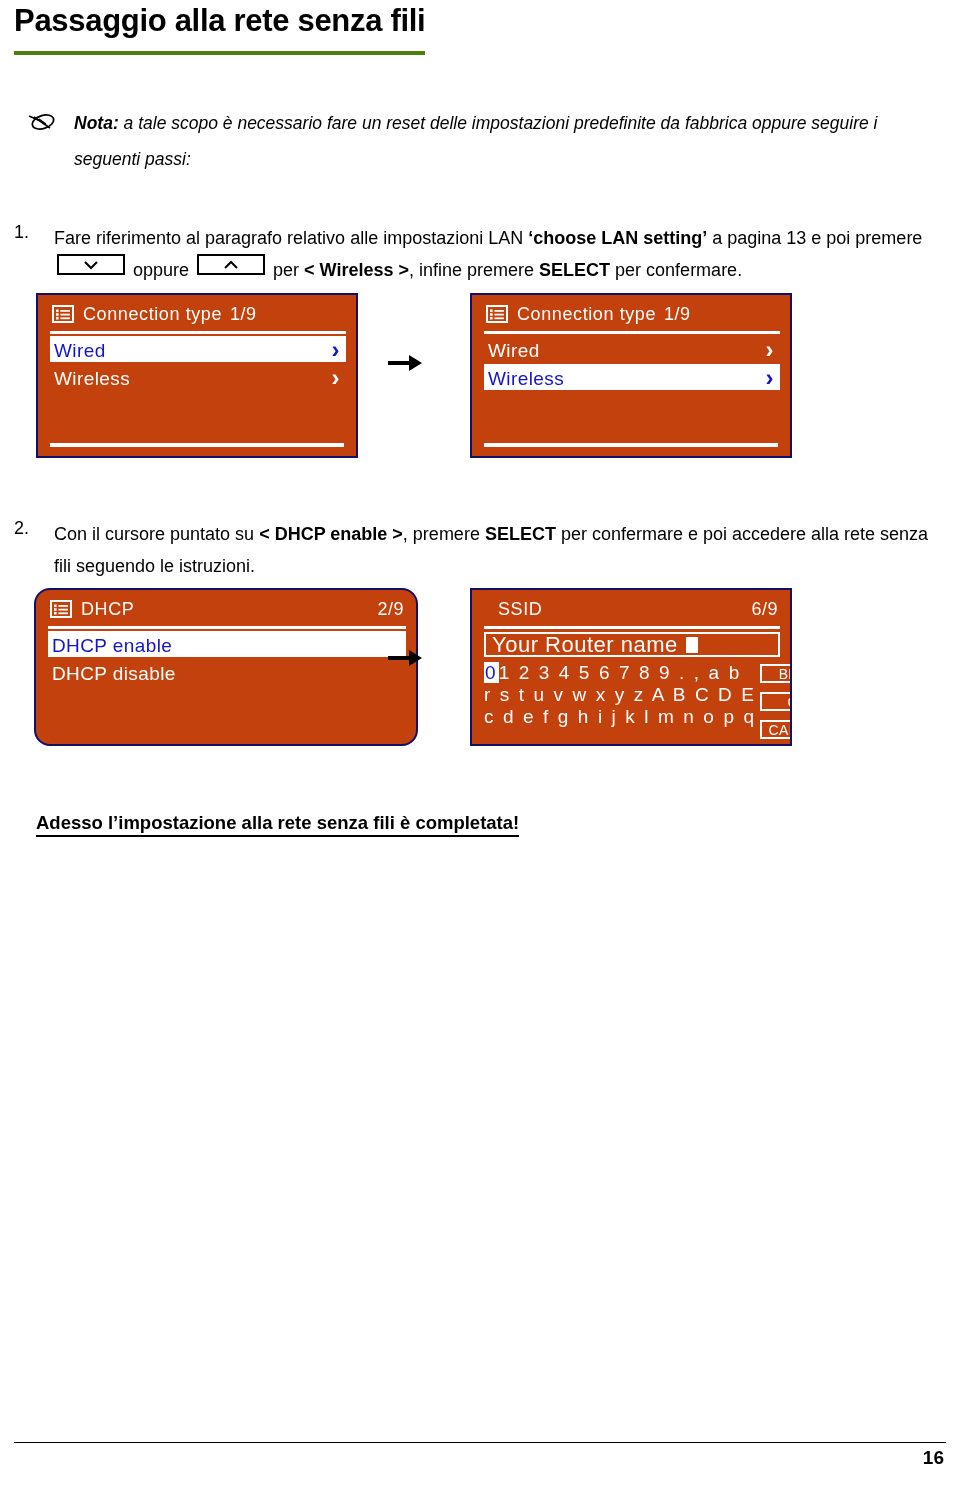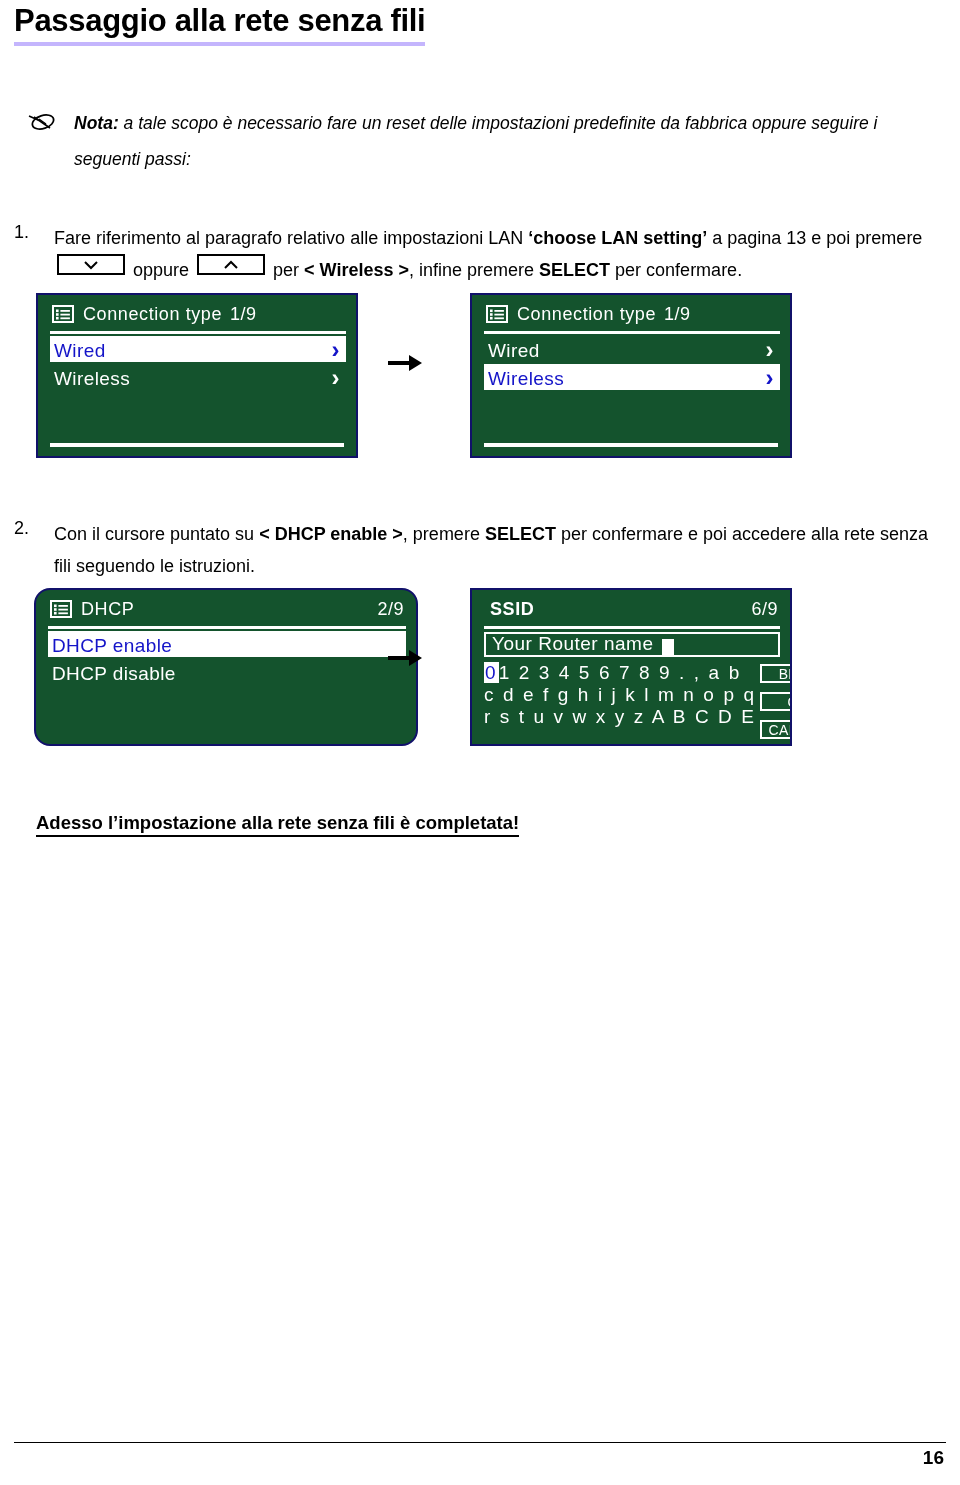--- a/index.html
+++ b/index.html
@@ -17,22 +17,22 @@
   }
 
   
   .page-title {
     position: absolute;
     left: 14px;
     top: 4px;
     font-size: 31px;
     font-weight: bold;
     letter-spacing: -0.3px;
-    border-bottom: 4px solid #c4b5fd;
-    padding-bottom: 3px;
+    border-bottom: 4px solid #4d7c0f;
+    padding-bottom: 12px;
     line-height: 1.12;
     white-space: nowrap;
   }
 
   
   .note-row {
     position: absolute;
     left: 26px;
     top: 106px;
     width: 900px;
@@ -93,21 +93,21 @@
   .keycap svg {
     position: absolute;
     left: 50%;
     top: 50%;
     transform: translate(-50%, -50%);
   }
 
   
   .lcd {
     position: absolute;
-    background: #14532d;
+    background: #c2410c;
     border: 2px solid #11116a;
     box-sizing: border-box;
     color: #ffffff;
     font-family: "Liberation Sans", sans-serif;
     overflow: hidden;
   }
   .lcd-header {
     position: relative;
     height: 30px;
     display: flex;
@@ -165,23 +165,23 @@
     background: #ffffff;
   }
 
   
   .ssid-input {
     margin: 3px 10px 0 12px;
     height: 25px;
     border: 2px solid #ffffff;
     box-sizing: border-box;
     display: flex;
-    align-items: flex-end;
+    align-items: center;
     padding-left: 6px;
-    font-size: 19px;
+    font-size: 22px;
     letter-spacing: 0.5px;
   }
   .ssid-caret {
     display: inline-block;
     width: 12px;
     height: 16px;
     background: #ffffff;
     margin-left: 8px;
   }
   .ssid-body {
@@ -383,33 +383,33 @@
 
 <div class="flow-arrow" style="left:386px; top:645px;">
   <svg viewBox="0 0 42 26" width="42" height="26">
     <rect x="2" y="11" width="23" height="4" fill="#000"></rect>
     <path d="M23 5 L36 13 L23 21 Z" fill="#000"></path>
   </svg>
 </div>
 
 <div class="lcd" style="left:470px; top:588px; width:322px; height:158px;">
   <div class="lcd-header">
-    <span class="lcd-title" style="margin-left:4px;font-weight:bold;">SSID</span>
+    <span class="lcd-title" style="margin-left:12px;">SSID</span>
     <span class="lcd-page">6/9</span>
   </div>
   <div class="lcd-rule"></div>
   <div class="ssid-input">
     <span>Your  Router  name</span>
     <span class="ssid-caret"></span>
   </div>
   <div class="ssid-body">
     <div class="ssid-grid">
       <div class="kbd-row"><span class="hl">0</span><span>1 2 3 4 5 6 7 8 9 . , a b</span></div>
+      <div class="kbd-row">r s t u v w x y z A B C D E</div>
       <div class="kbd-row">c d e f g h i j k l m n o p q</div>
-      <div class="kbd-row">r s t u v w x y z A B C D E</div>
     </div>
     <div class="ssid-buttons">
       <div class="ssid-btn">BKSP</div>
       <div class="ssid-btn">OK</div>
       <div class="ssid-btn">CANCEL</div>
     </div>
   </div>
 </div>
 
 <div class="closing">Adesso l’impostazione alla rete senza fili è completata!</div>

